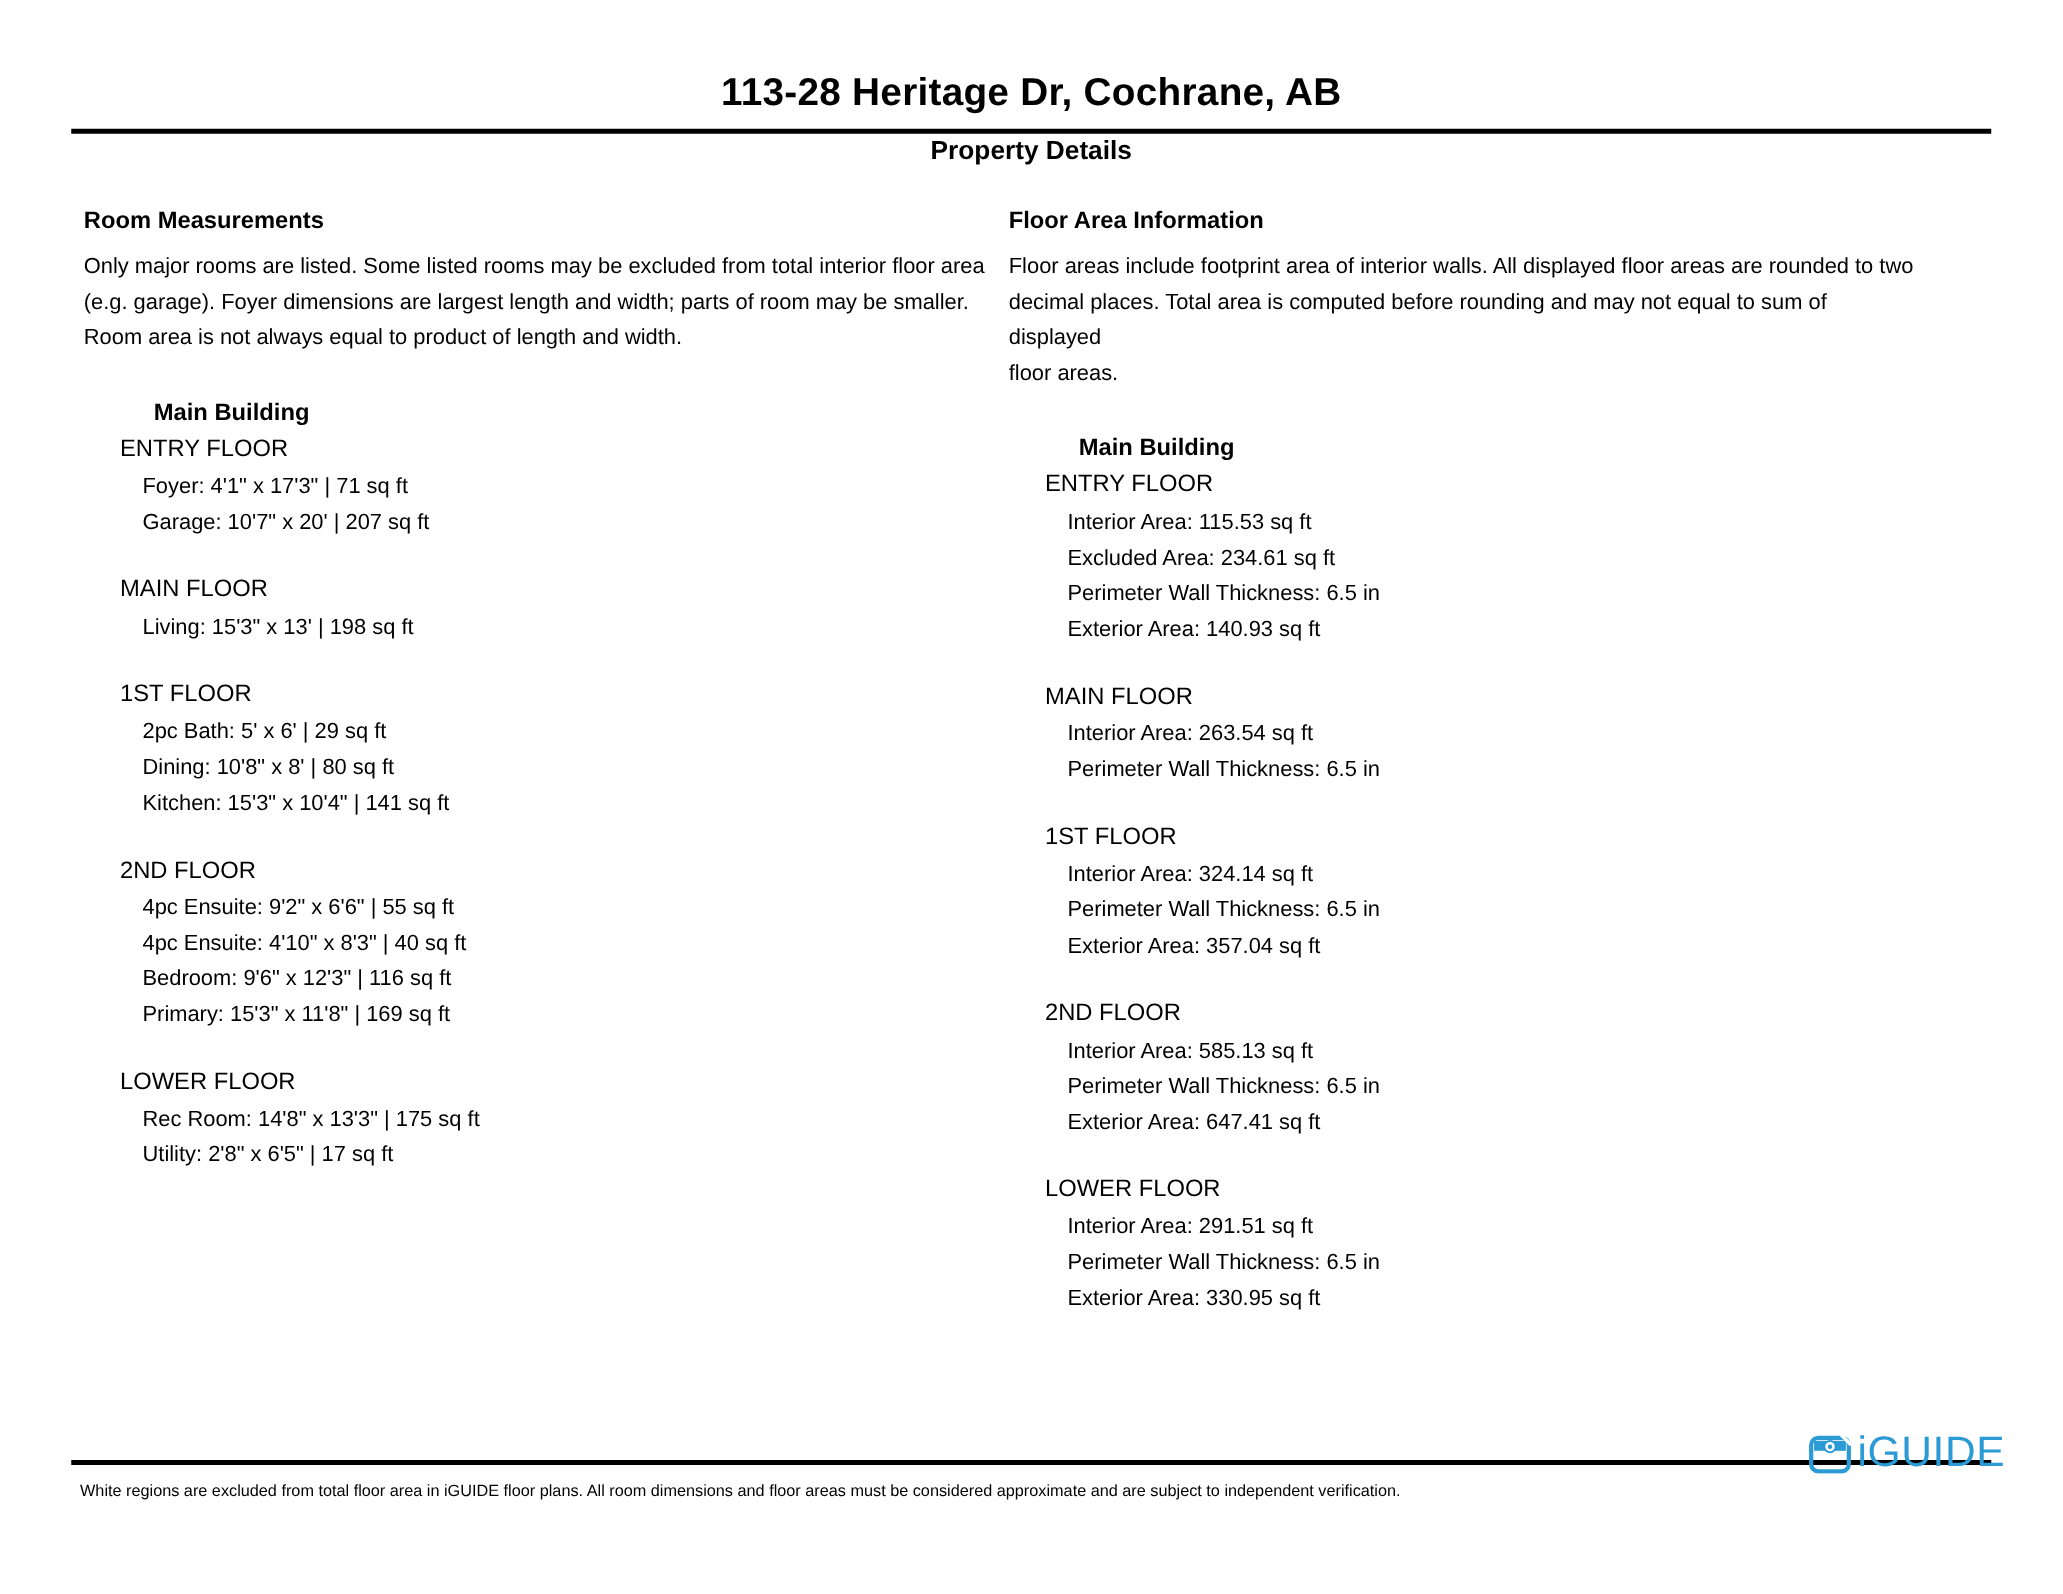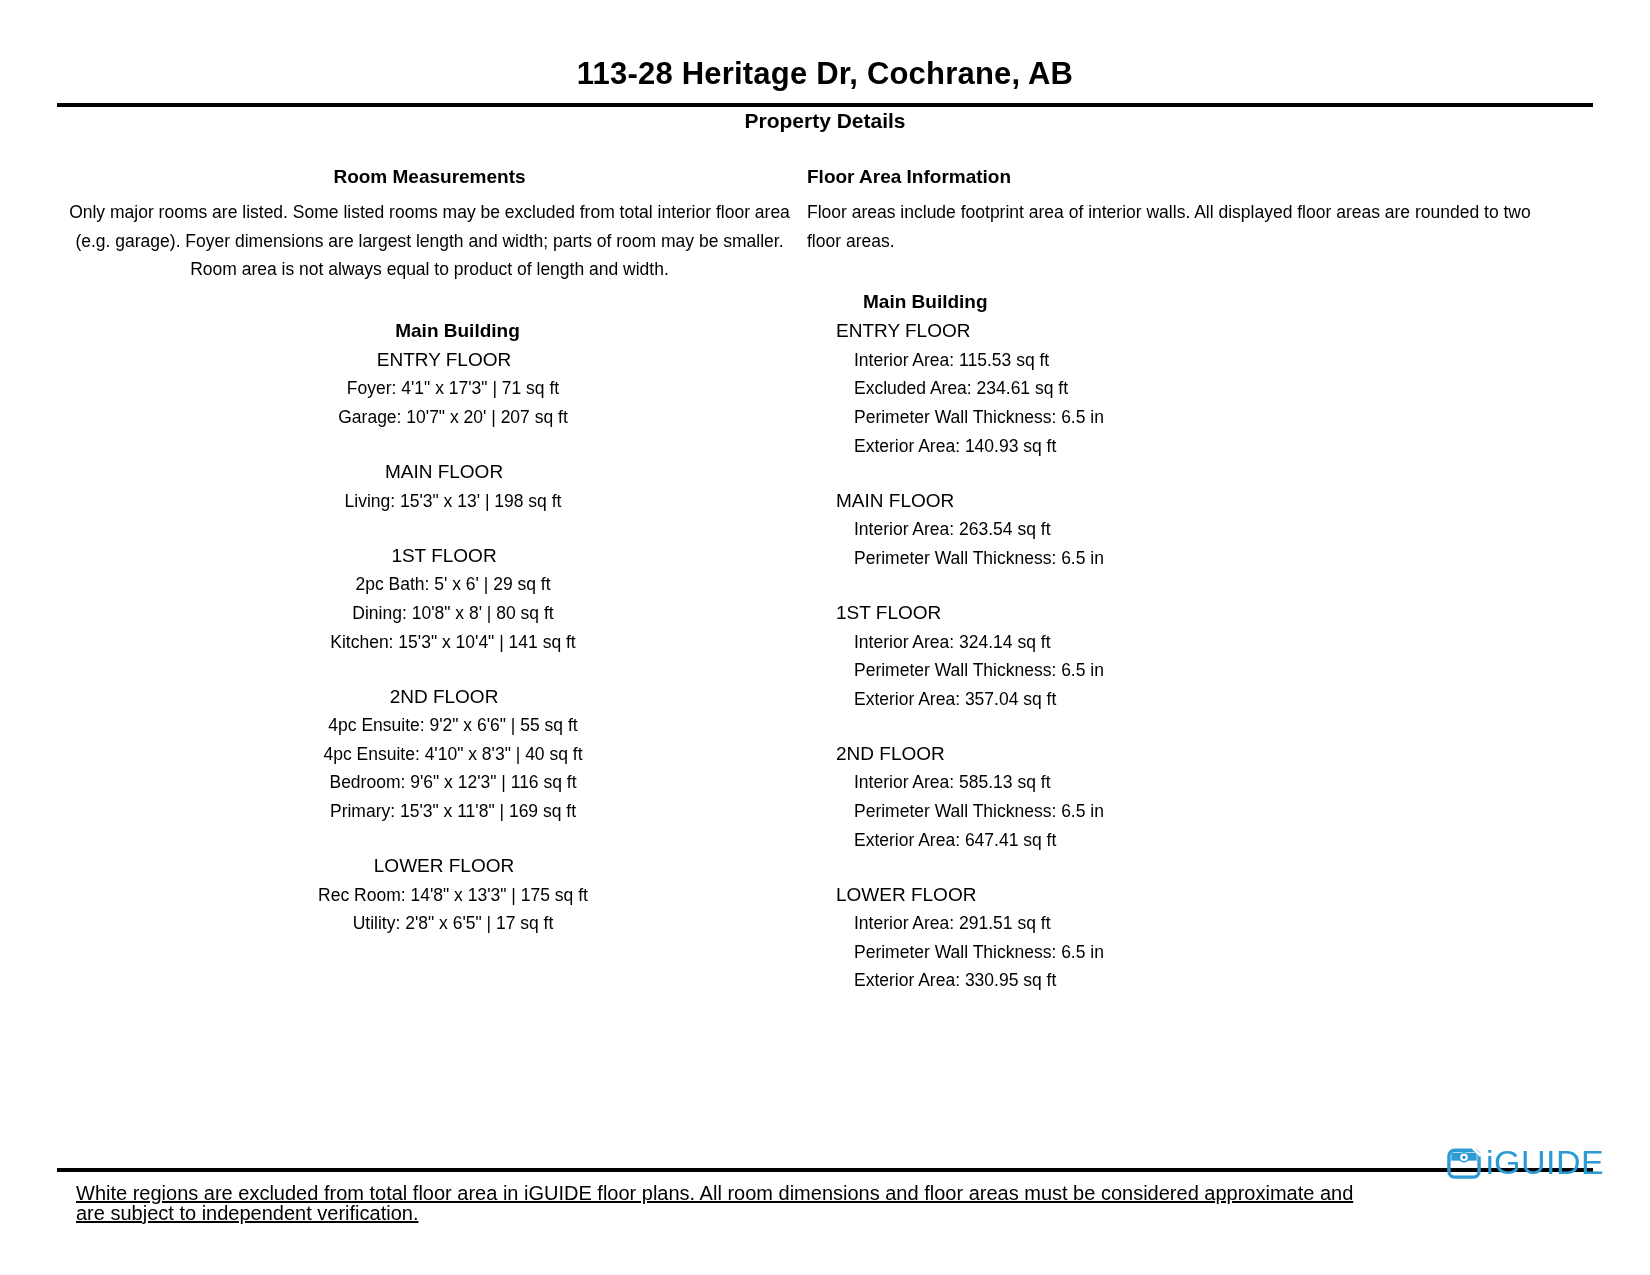--- a/index.html
+++ b/index.html
@@ -19,39 +19,39 @@
   }
   .title-rule {
     position:absolute; top:103px; left:57px; width:1536px; height:4px;
     background:#000000;
   }
   .subtitle {
     position:absolute; top:109px; left:0; width:100%;
     text-align:center; font-size:21px; font-weight:bold;
   }
   .col { position:absolute; top:166px; width:725px; }
-  .col-left  { left:67px;text-align:center; }
+  .col-left  { left:67px; }
   .col-right { left:807px; }
   .col-heading { font-size:19px; font-weight:bold; margin:0 0 8px 0; }
   .col-desc { font-size:17.5px; line-height:28.6px;margin-top:10px; }
   .building-name {
     font-size:19px; font-weight:bold;
     margin-top:33px; margin-left:56px; line-height:28px;
   }
   .floors { margin-left:29px; margin-top:1px; }
   .floor-block { margin-bottom:26.5px; }
   .floor-name { font-size:19px; line-height:28.6px; }
   .floor-line { font-size:17.5px; line-height:28.6px; margin-left:18px; }
   .footer-rule {
     position:absolute; top:1168px; left:57px; width:1536px; height:4px;
     background:#000000;
   }
   .disclaimer {
-    position:absolute; top:1183px; left:76px; width:1280px;
-    font-size:20px; line-height:20px;text-decoration:underline;
+    position:absolute; top:1183px; left:64px; width:1280px;
+    font-size:13px; line-height:20px;
   }
   .logo {
     position:absolute; top:1145px; left:1447px;
     display:flex; align-items:flex-end; gap:5px;
   }
   .logo-icon { width:34px; height:32px; display:block; }
   .logo-text {
     font-size:34px; line-height:34px; font-weight:400;
     color:#2b9ad5; letter-spacing:0.5px;
   }
@@ -101,20 +101,21 @@
           <div class="floor-line">Rec Room: 14'8" x 13'3" | 175 sq ft</div>
           <div class="floor-line">Utility: 2'8" x 6'5" | 17 sq ft</div>
         </div>
       </div>
   </section>
 
   <section class="col col-right">
     <h3 class="col-heading">Floor Area Information</h3>
     <div class="col-desc">
       <div>Floor areas include footprint area of interior walls. All displayed floor areas are rounded to two</div>
+      <div>decimal places. Total area is computed before rounding and may not equal to sum of displayed</div>
       <div>floor areas.</div>
     </div>
     <div class="building-name">Main Building</div>
     <div class="floors" id="fa-floors">
         <div class="floor-block">
           <div class="floor-name">ENTRY FLOOR</div>
           <div class="floor-line">Interior Area: 115.53 sq ft</div>
           <div class="floor-line">Excluded Area: 234.61 sq ft</div>
           <div class="floor-line">Perimeter Wall Thickness: 6.5 in</div>
           <div class="floor-line">Exterior Area: 140.93 sq ft</div>

